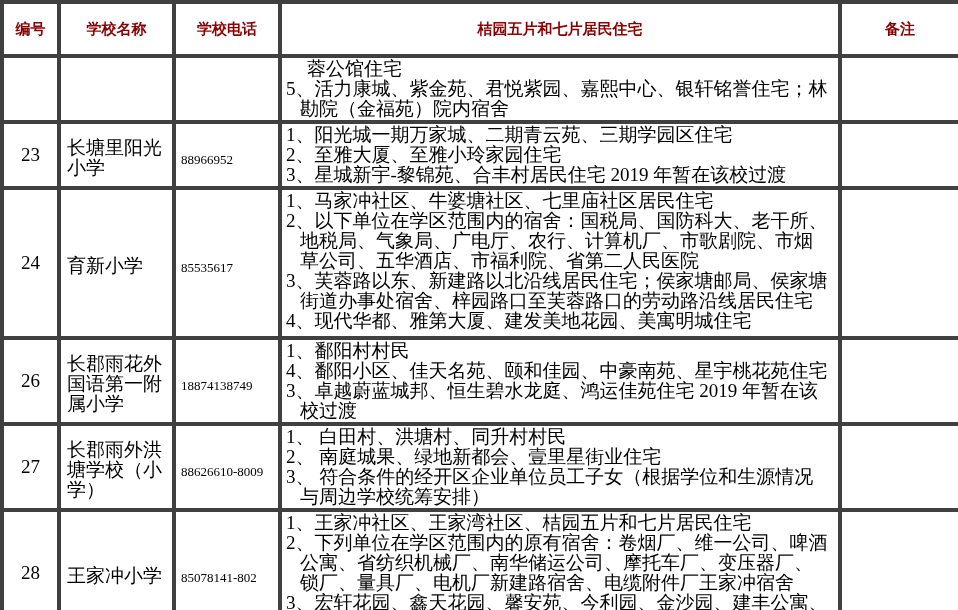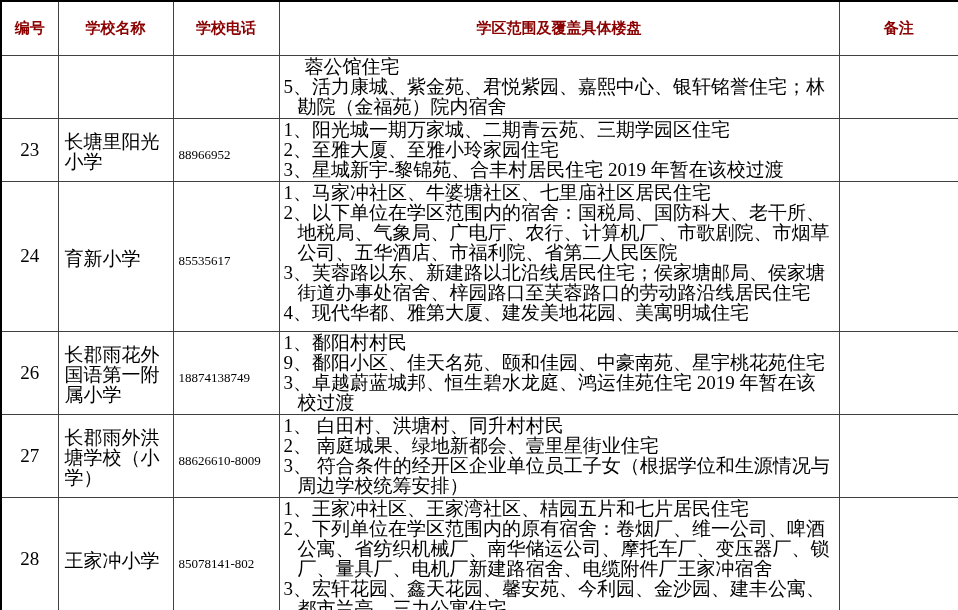--- a/index.html
+++ b/index.html
@@ -10,21 +10,21 @@
     font-family: "Liberation Serif", "DejaVu Serif", serif;
     color: #000000;
   }
   table.district-table {
     width: 958px;
     table-layout: fixed;
     border-collapse: collapse;
     border: 2px solid #000000;
   }
   th, td {
-    border: 1px solid #404040;
+    border: 4px solid #404040;
     overflow: hidden;
   }
   thead th {
     height: 54px;
     font-size: 15px;
     font-weight: bold;
     text-align: center;
     vertical-align: middle;
   }
   td {
@@ -75,21 +75,21 @@
     <col style="width:115px">
     <col style="width:106px">
     <col style="width:560px">
     <col style="width:120px">
   </colgroup>
   <thead>
     <tr id="headerRow">
         <th class="col-id" style="color: rgb(139, 0, 0);">编号</th>
         <th class="col-school" style="color: rgb(139, 0, 0);">学校名称</th>
         <th class="col-phone" style="color: rgb(139, 0, 0); margin-left: 32px;">学校电话</th>
-        <th class="col-district" style="color: rgb(139, 0, 0);">学区范围及覆盖具体楼盘</th>
+        <th class="col-district" style="color: rgb(139, 0, 0);">桔园五片和七片居民住宅</th>
         <th class="col-remark" style="color: rgb(139, 0, 0);">备注</th>
       </tr>
   </thead>
   <tbody id="tableBody">
       <tr>
         <td class="cell-id"></td>
         <td class="cell-school"></td>
         <td class="cell-phone"></td>
         <td class="cell-district">
           <div class="district-item continuation">蓉公馆住宅</div>
@@ -119,21 +119,21 @@
           <div class="district-item">4、现代华都、雅第大厦、建发美地花园、美寓明城住宅</div>
         </td>
         <td class="cell-remark"></td>
       </tr>
       <tr>
         <td class="cell-id">26</td>
         <td class="cell-school">长郡雨花外国语第一附属小学</td>
         <td class="cell-phone">18874138749</td>
         <td class="cell-district">
           <div class="district-item">1、鄱阳村村民</div>
-          <div class="district-item">9、鄱阳小区、佳天名苑、颐和佳园、中豪南苑、星宇桃花苑住宅</div>
+          <div class="district-item">4、鄱阳小区、佳天名苑、颐和佳园、中豪南苑、星宇桃花苑住宅</div>
           <div class="district-item">3、卓越蔚蓝城邦、恒生碧水龙庭、鸿运佳苑住宅 2019 年暂在该校过渡</div>
         </td>
         <td class="cell-remark"></td>
       </tr>
       <tr>
         <td class="cell-id">27</td>
         <td class="cell-school">长郡雨外洪塘学校（小学）</td>
         <td class="cell-phone">88626610-8009</td>
         <td class="cell-district">
           <div class="district-item">1、 白田村、洪塘村、同升村村民</div>

